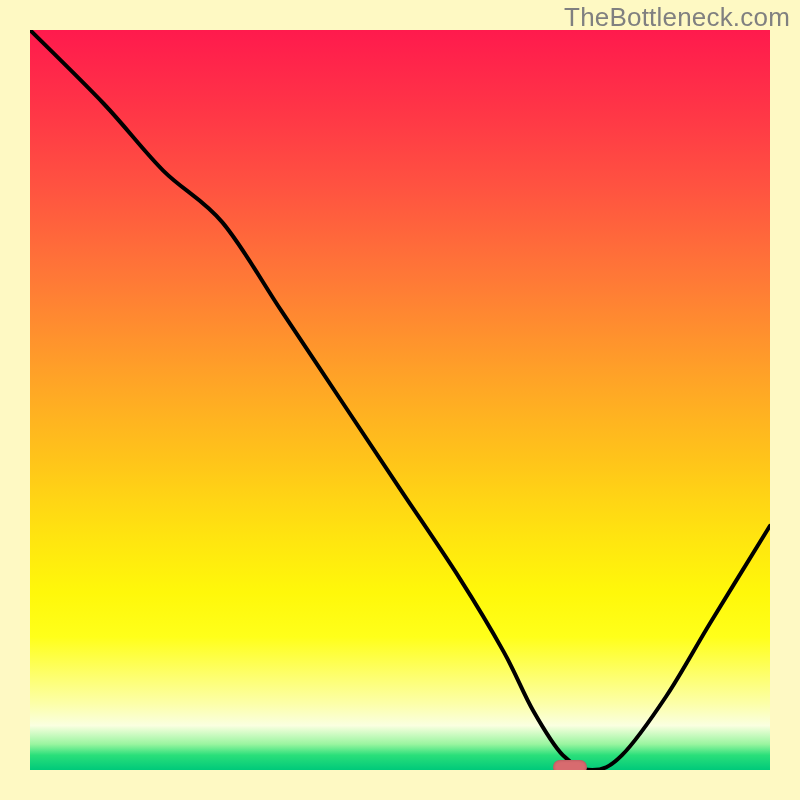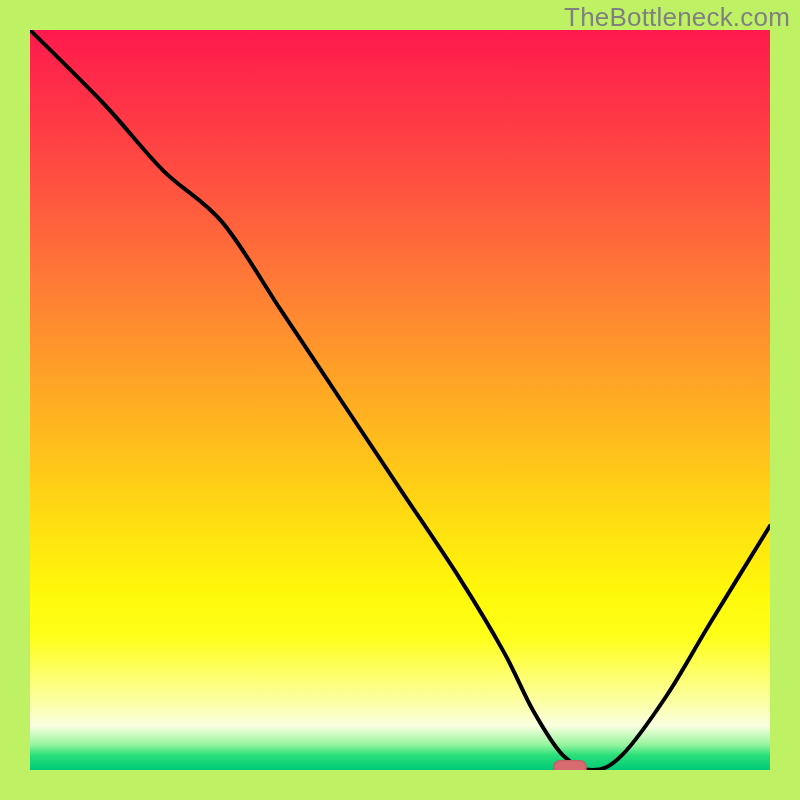--- a/index.html
+++ b/index.html
@@ -7,21 +7,21 @@
     padding: 0;
     background: #fff;
     width: 800px;
     height: 800px;
     position: relative;
     font-family: Arial, Helvetica, sans-serif;
   }
   .outer {
     position: absolute;
     inset: 0;
-    background: #bef264;
+    background: #fef9c3;
   }
   .watermark {
     position: absolute;
     top: 2px;
     right: 10px;
     color: #808080;
     font-size: 26px;
     font-weight: 400;
     letter-spacing: 0.2px;
     z-index: 5;

